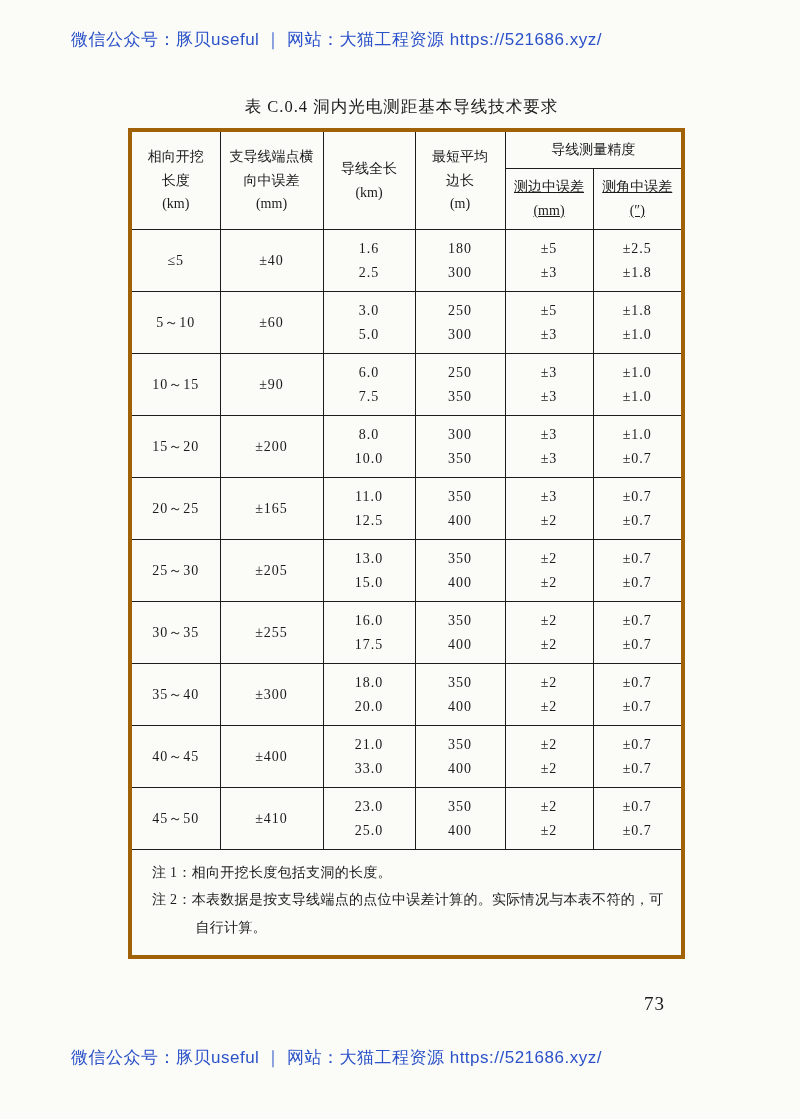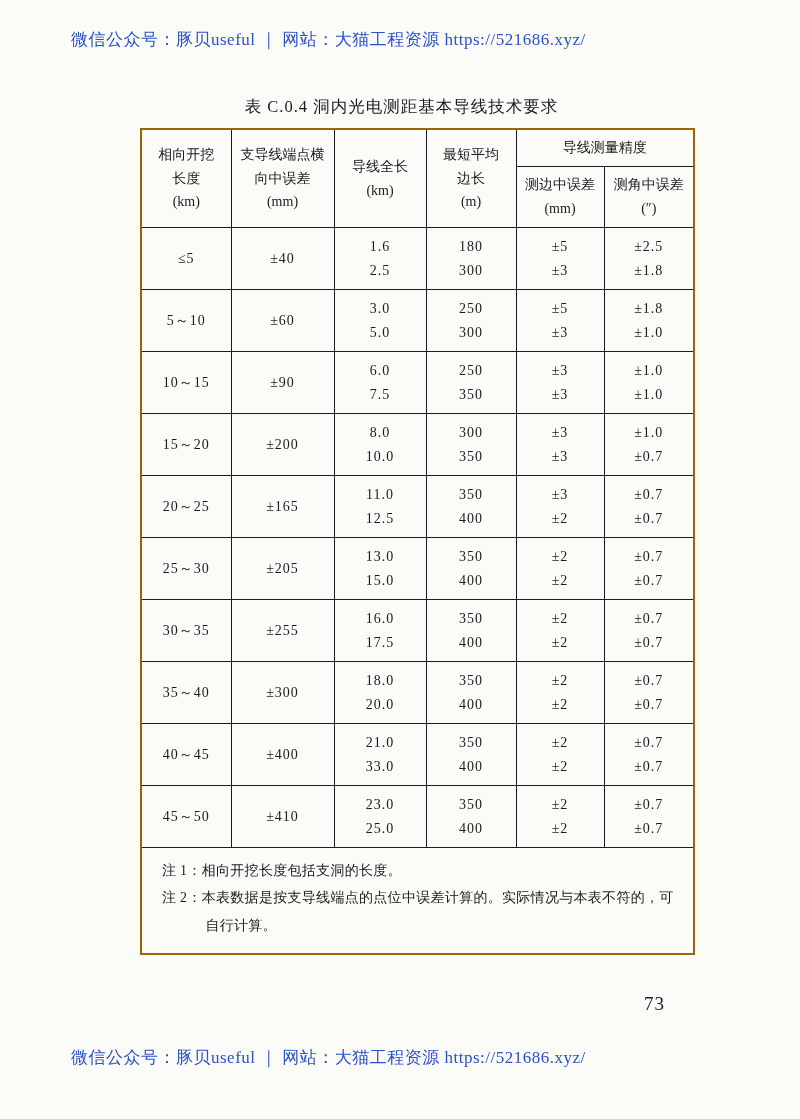--- a/index.html
+++ b/index.html
@@ -11,53 +11,53 @@
     position: relative;
     overflow: hidden;
   }
   .watermark {
     position: absolute;
     left: 71px;
     font-size: 17px;
     color: #2b52c8;
     letter-spacing: 0.5px;
     white-space: nowrap;
-    font-family: Liberation Serif, serif;
+    font-family: Liberation Sans, sans-serif;
   }
   .wm-top { top: 28px; }
   .wm-bottom { top: 1046px; }
   .table-title {
     position: absolute;
     top: 96px; left: 125px; width: 553px;
     text-align: center;
     font-weight: normal;
     font-size: 16.5px;
     letter-spacing: 1px;
   }
   table.main {
     position: absolute;
-    top: 128px; left: 140px;
+    top: 128px; left: 128px;
     width: 553px;
     border-collapse: collapse;
     table-layout: fixed;
-    border: 2px solid #a16207;
+    border: 4px solid #a16207;
     background: transparent;
   }
   th, td {
     border: 1px solid #1c1c1c;
     text-align: center;
     vertical-align: middle;
     font-size: 14px;
     font-weight: normal;
     white-space: pre-line;
     line-height: 1.7;
     padding: 2px;
   }
   thead tr.group-row th { height: 32px; }
-  thead tr.sub-row th { height: 56px; }
+  thead tr.sub-row th { height: 56px; text-decoration: underline; }
   tbody td { height: 57px; letter-spacing: 1px; }
   tfoot td {
     text-align: left;
     white-space: normal;
     padding: 9px 16px 14px 20px;
     height: auto;
   }
   .note {
     padding-left: 3.1em;
     text-indent: -3.1em;

